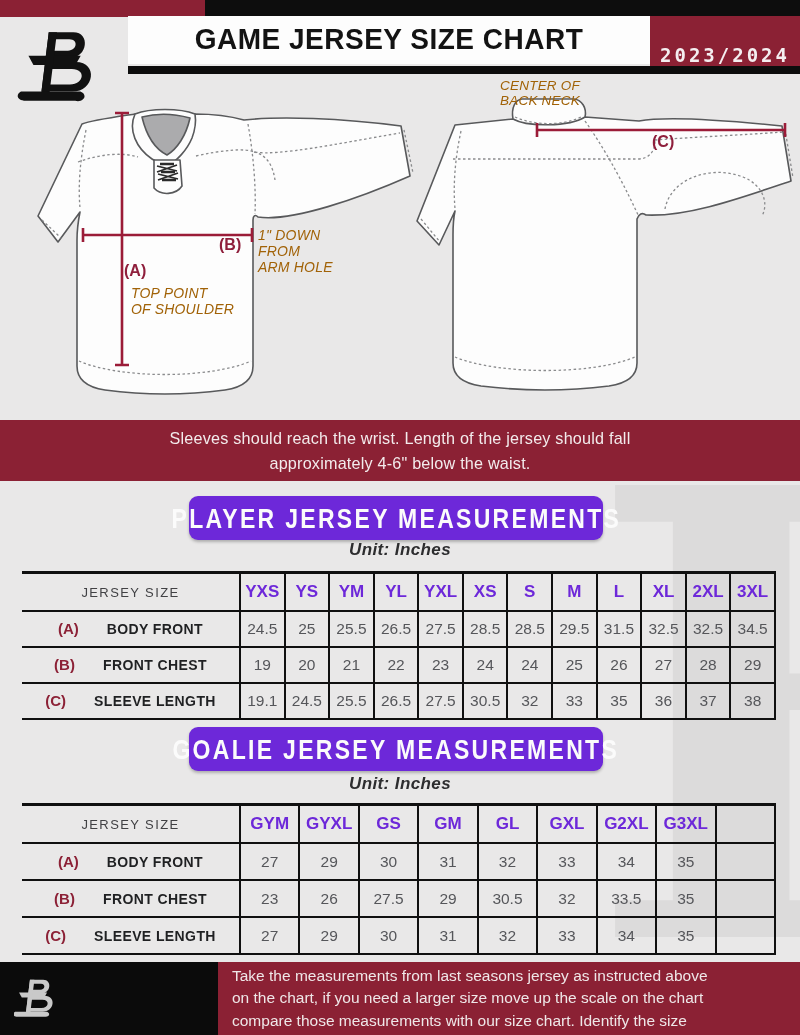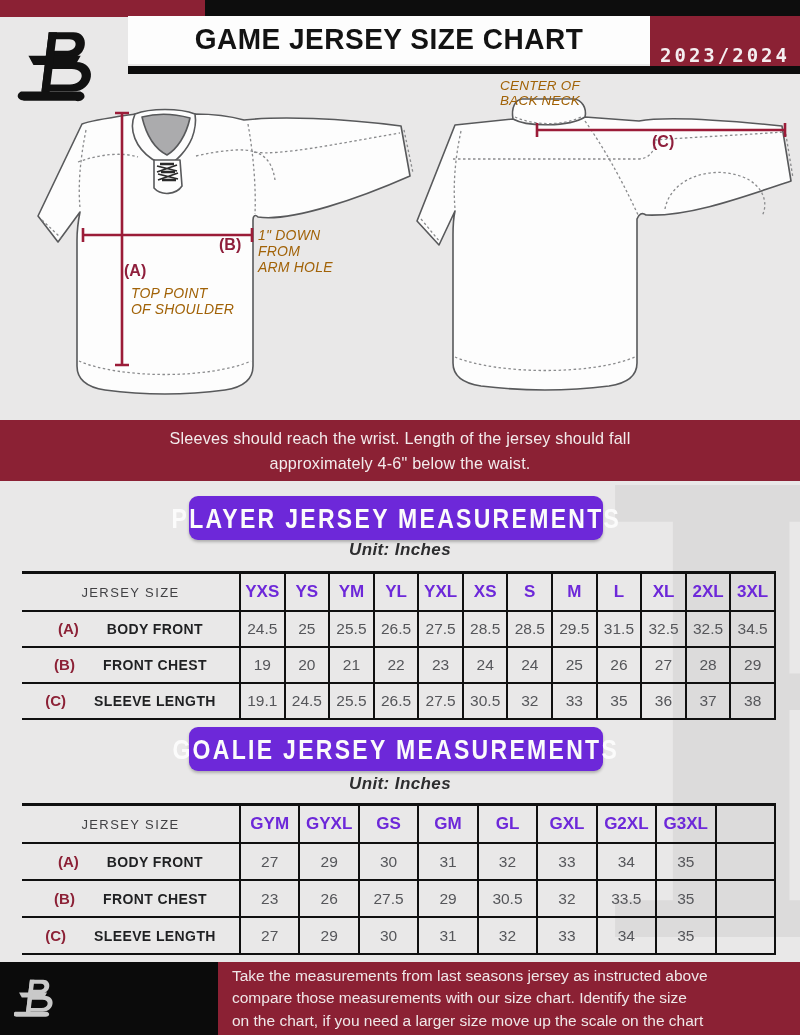--- a/index.html
+++ b/index.html
@@ -364,20 +364,20 @@
           <td class="val">34</td>
           <td class="val">35</td>
           <td class="val"></td>
         </tr>
       </tbody>
     </table>
 
   <div class="abs" id="footer-black"></div>
   <div class="abs" id="footer-maroon">
       <div class="tline">Take the measurements from last seasons jersey as instructed above</div>
+      <div class="tline">on the chart, if you need a larger size move up the scale on the chart</div>
       <div class="tline">compare those measurements  with our size chart. Identify the size</div>
-      <div class="tline">on the chart, if you need a larger size move up the scale on the chart</div>
     </div>
   <svg class="abs" id="footer-logo" viewBox="0 0 80 82">
     <use href="#bk-logo"></use>
   </svg>
 
 </div>
 
 </body></html>

